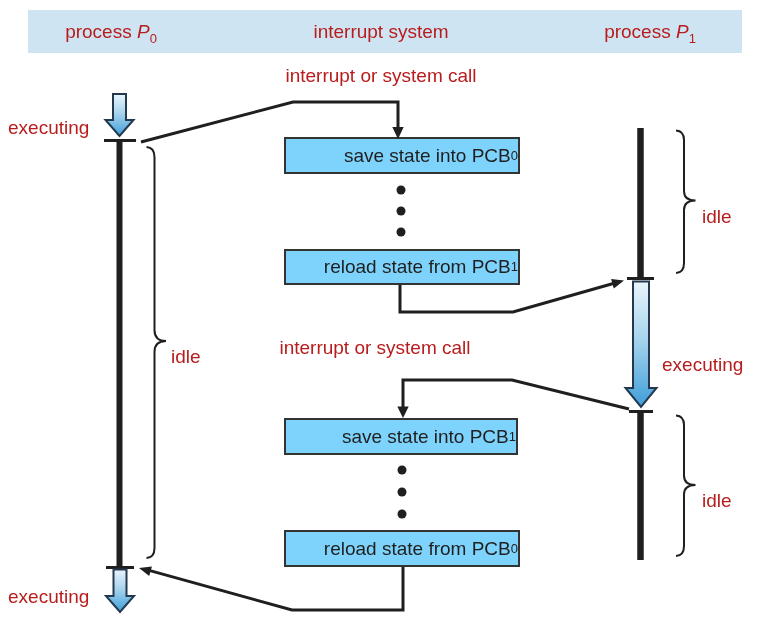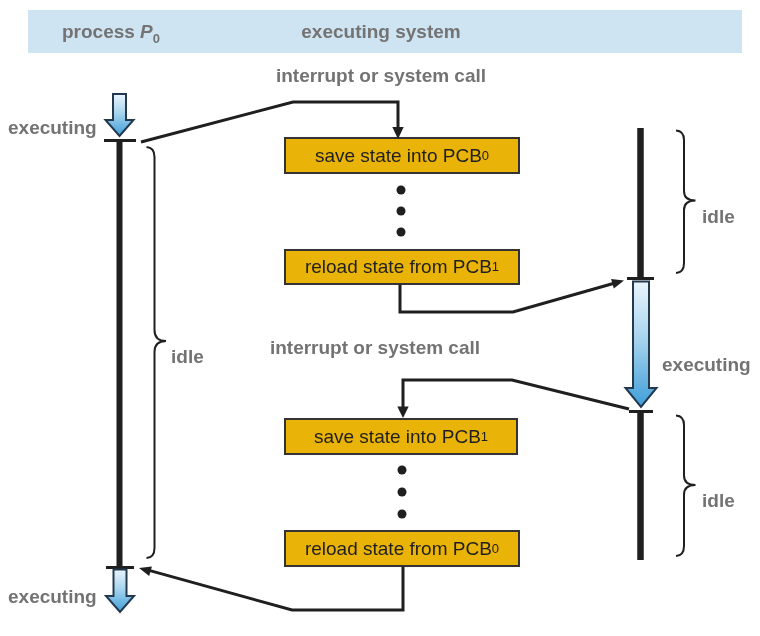--- a/index.html
+++ b/index.html
@@ -1,41 +1,42 @@
 <!DOCTYPE html>
 <html><head>
 <meta charset="utf-8">
 <style>
   html,body{margin:0;padding:0;background:#ffffff;}
   .stage{
     position:relative;width:760px;height:636px;background:#ffffff;
     font-family:"Liberation Sans", sans-serif;color:#1f1f1f;overflow:hidden;
   }
   .hdr-bar{position:absolute;left:28px;top:10px;width:714px;height:43px;background:#cfe4f2;}
-  .lbl{position:absolute;font-size:19px;line-height:22px;white-space:nowrap;color:#737373;font-weight:bold;}
+  .lbl{position:absolute;font-size:19px;line-height:22px;white-space:nowrap;color:#b91c1c;}
   .lbl.centered{transform:translate(-50%,-50%);}
   .lbl.vcent{transform:translate(0,-50%);margin-top:16px;}
   .sym{font-style:italic;}
   sub{font-size:13px;line-height:0;}
   .pcb-box{
-    position:absolute;box-sizing:border-box;background:#eab308;border:2px solid #333333;
-    display:flex;align-items:center;justify-content:center;
+    position:absolute;box-sizing:border-box;background:#7dd3fc;border:2px solid #333333;
+    display:flex;align-items:center;justify-content:flex-end;
     font-size:19px;white-space:nowrap;
   }
   svg.layer{position:absolute;left:0;top:0;pointer-events:none;}
   .ink{stroke:#1f1f1f;}
 </style>
 </head>
 <body>
 
 <div class="stage">
 
   <div class="hdr-bar"></div>
   <div class="lbl centered" style="left:111px;top:32px;"><span>process </span><span class="sym">P</span><sub>0</sub></div>
-  <div class="lbl centered" style="left:381px;top:32px;">executing system</div>
+  <div class="lbl centered" style="left:381px;top:32px;">interrupt system</div>
+  <div class="lbl centered" style="left:650px;top:32px;"><span>process </span><span class="sym">P</span><sub>1</sub></div>
 
   <div class="lbl centered" style="left:381px;top:76px;">interrupt or system call</div>
   <div class="lbl centered" style="left:375px;top:348px;">interrupt or system call</div>
   <div class="lbl vcent" style="left:8px;top:112px;">executing</div>
   <div class="lbl vcent" style="left:8px;top:581px;">executing</div>
   <div class="lbl vcent" style="left:662px;top:349px;">executing</div>
   <div class="lbl vcent" style="left:171px;top:341px;">idle</div>
   <div class="lbl vcent" style="left:702px;top:201px;">idle</div>
   <div class="lbl vcent" style="left:702px;top:485px;">idle</div>
 

